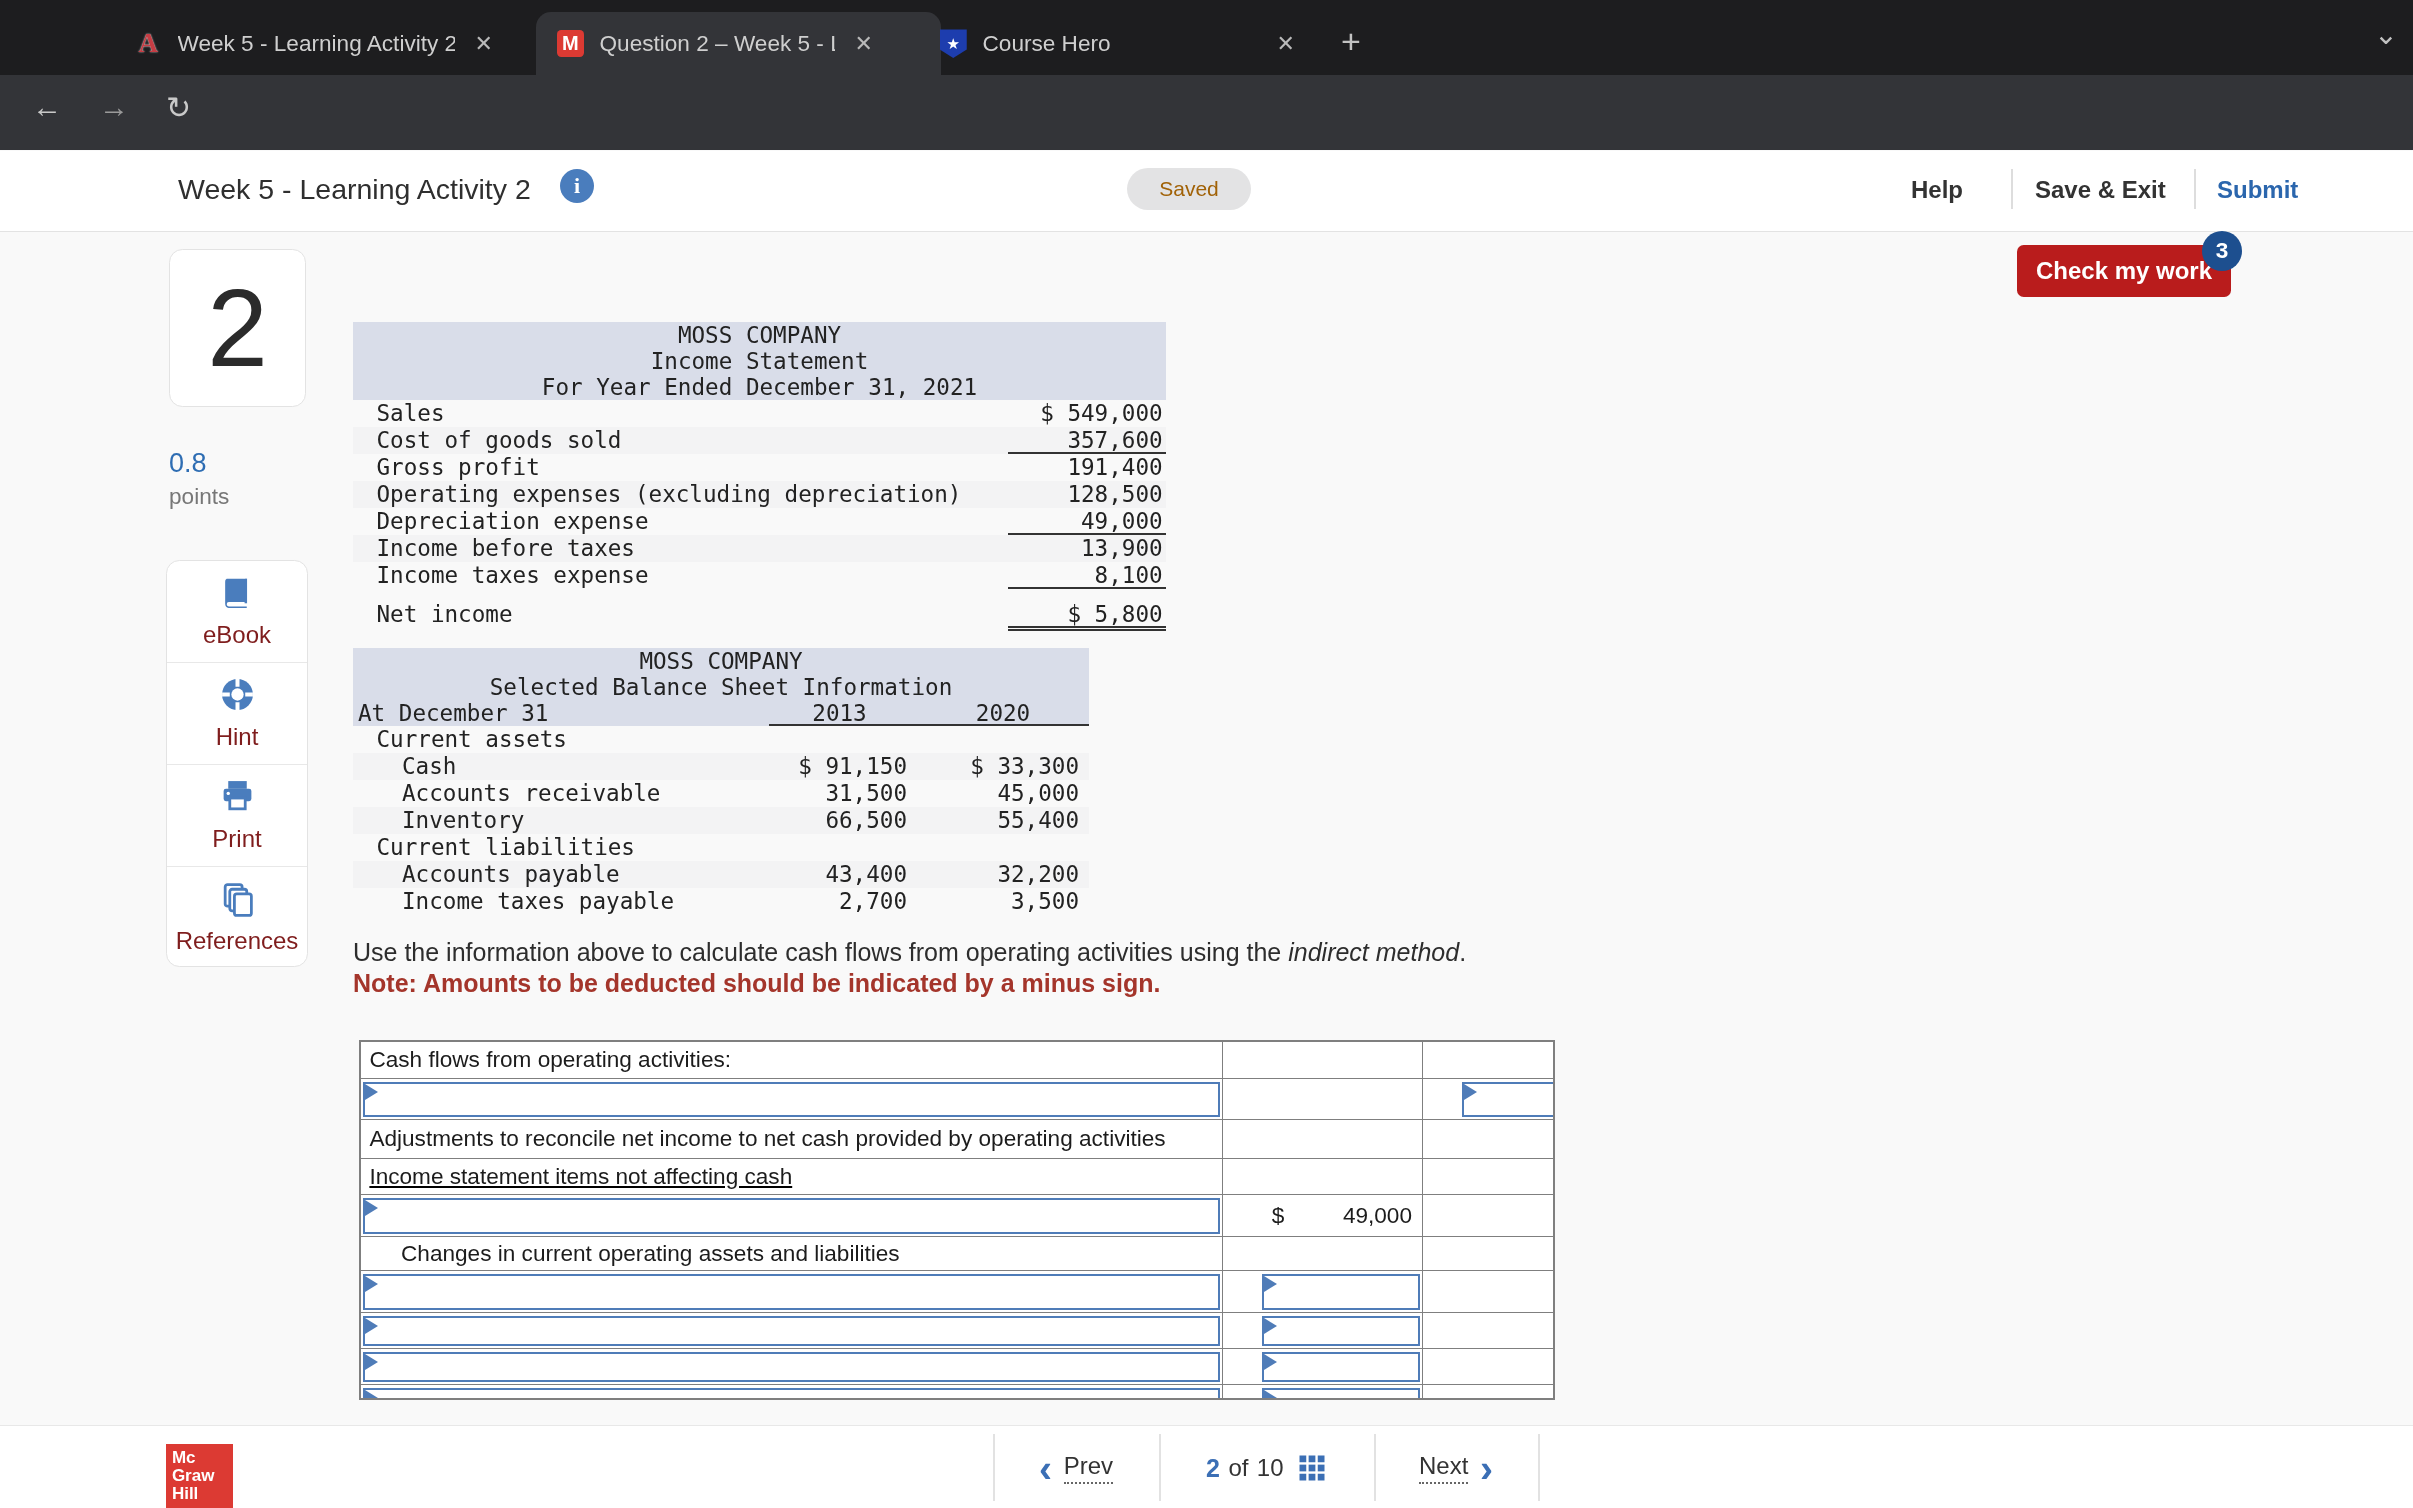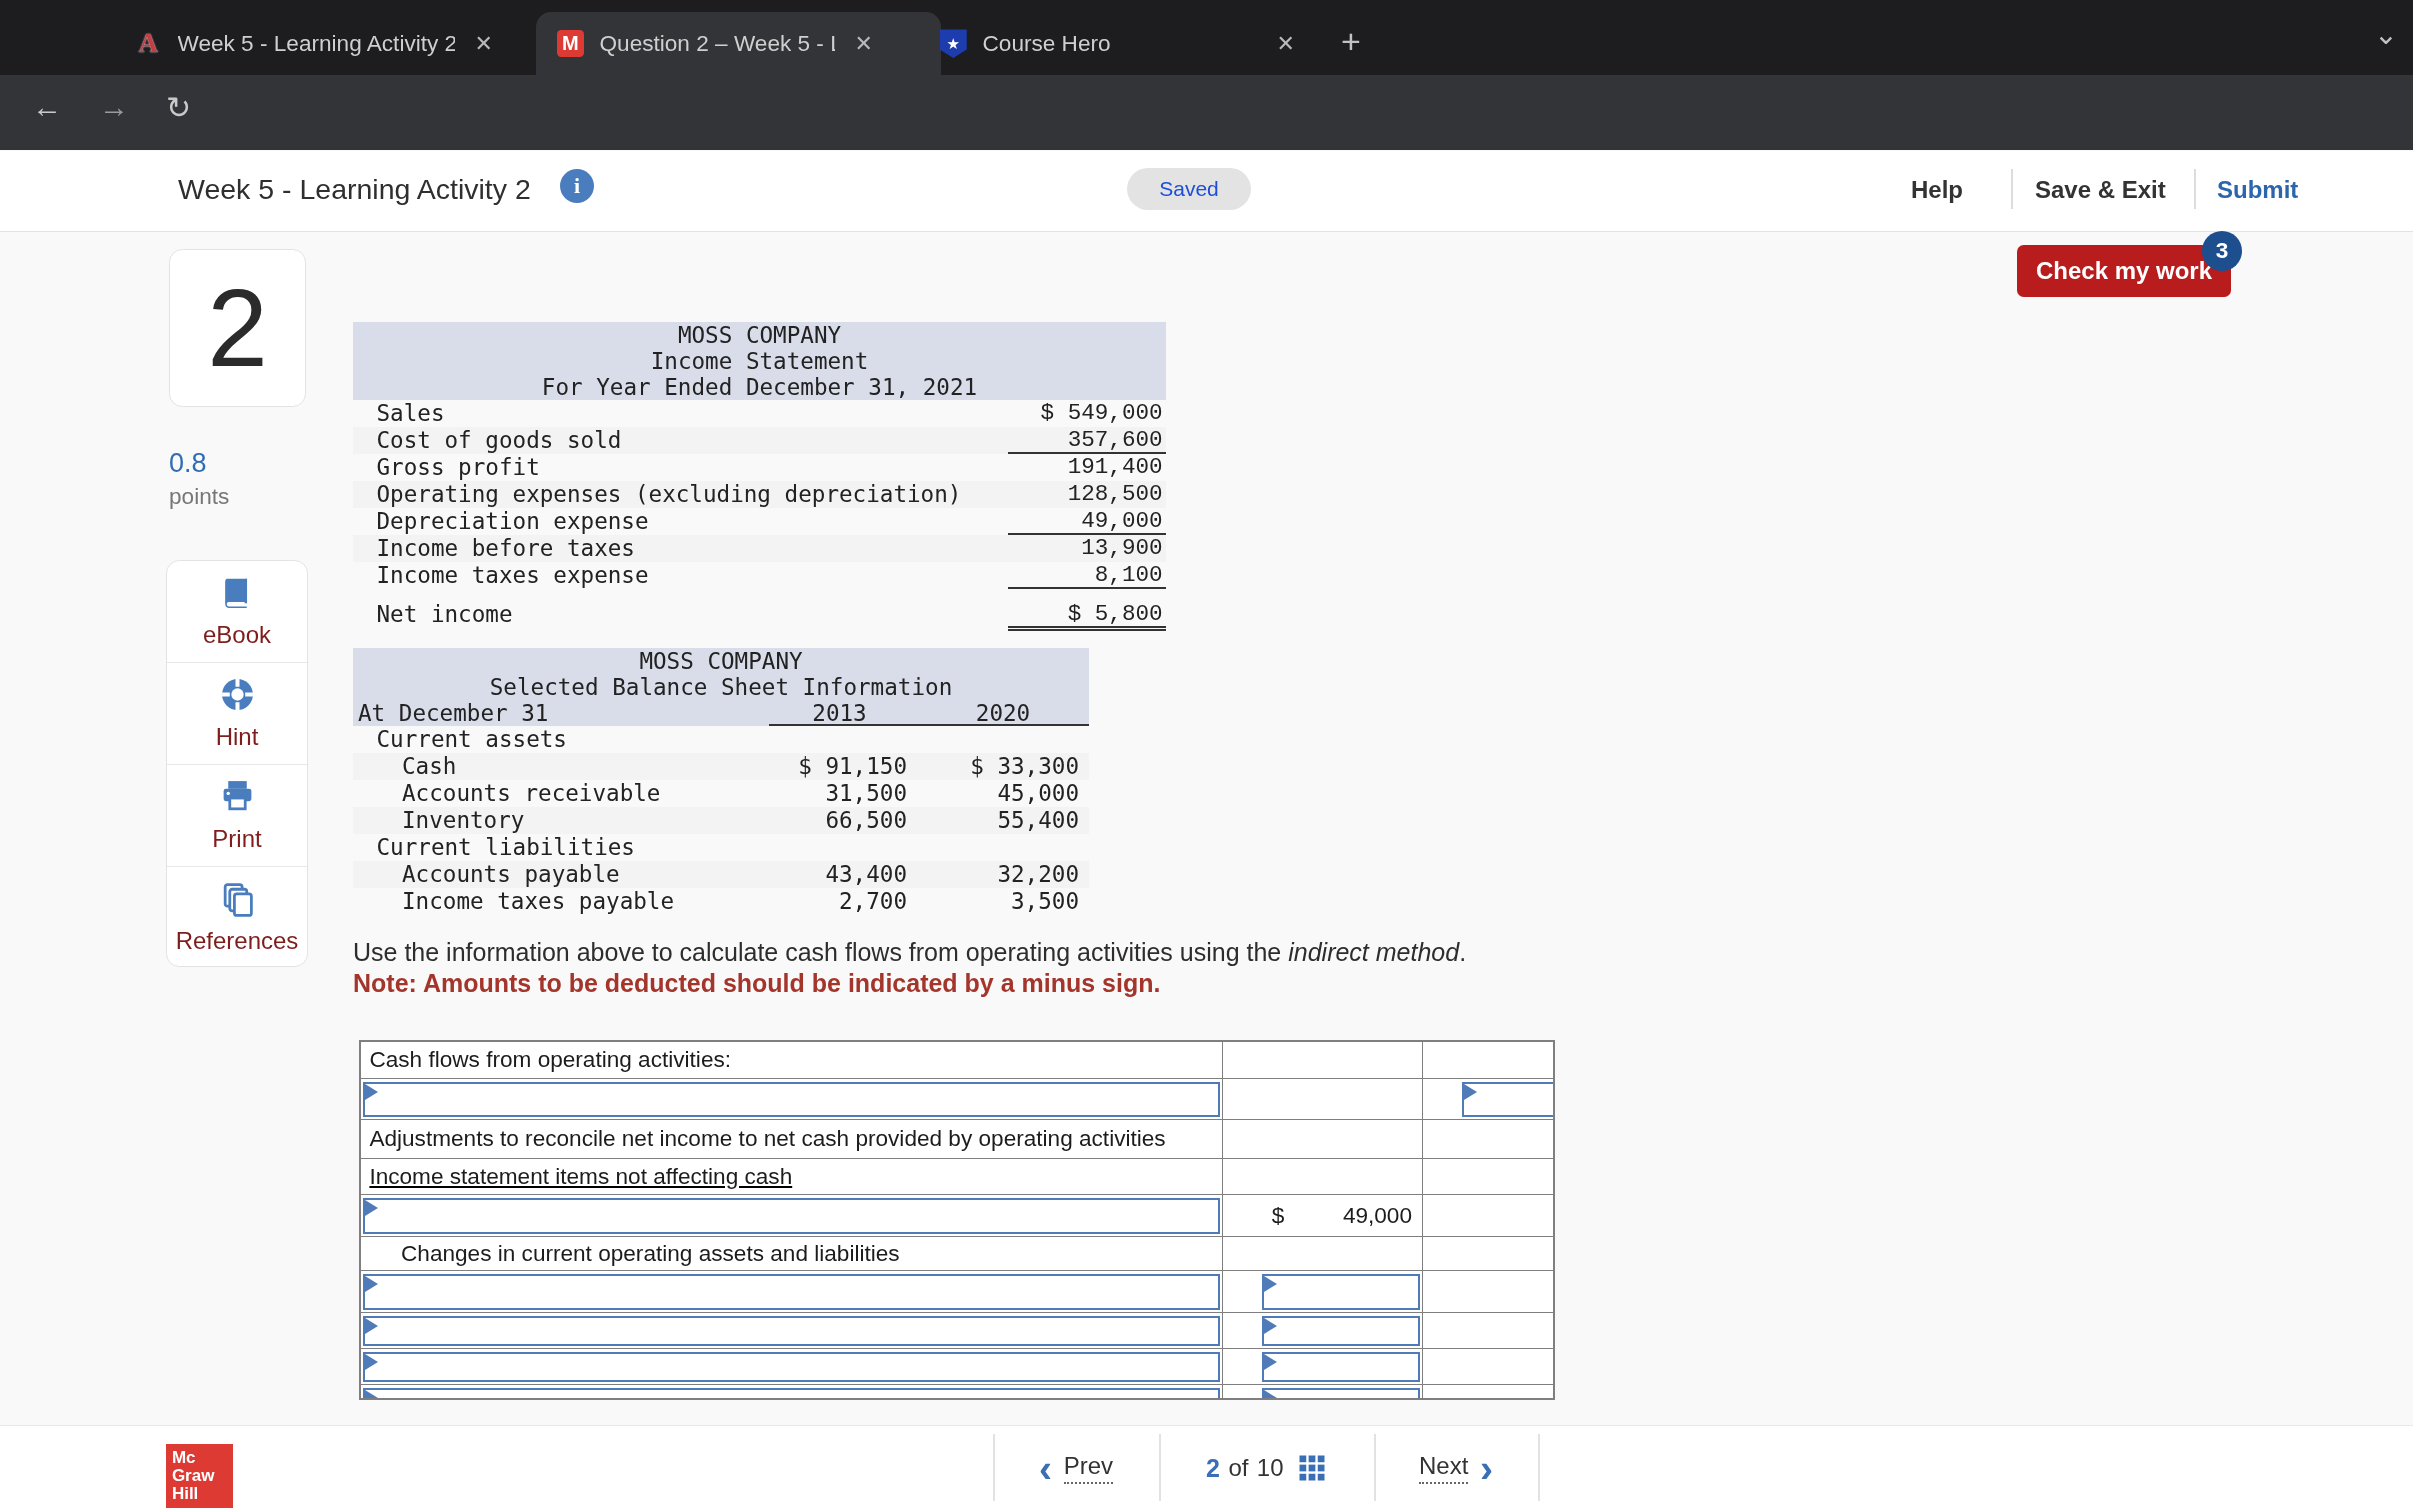--- a/index.html
+++ b/index.html
@@ -43,21 +43,21 @@
   #finishupd .dots{margin-left:13.4px;color:#dfe7f6;font-size:25px;}
 
   
   #appheader{position:absolute;left:0;top:151px;width:2413px;height:80px;background:#ffffff;
              border-bottom:1.7px solid #e3e3e3;}
   #pagetitle{position:absolute;left:178px;top:22px;font-size:28.5px;color:#2f2f2f;font-weight:500;}
   #infoic{position:absolute;left:560px;top:18.4px;width:34px;height:34px;border-radius:50%;
           background:#4a7dbd;color:#fff;font-family:"Liberation Serif",serif;font-weight:bold;
           font-size:22px;display:flex;align-items:center;justify-content:center;}
   #savedpill{position:absolute;left:1127px;top:17px;width:124px;height:42px;background:#e3e3e4;
-             border-radius:21px;color:#1d4ed8;font-size:21px;display:flex;align-items:center;justify-content:center;}
+             border-radius:21px;color:#a16207;font-size:21px;display:flex;align-items:center;justify-content:center;}
   .hlink{position:absolute;top:25px;font-size:24px;font-weight:bold;color:#333;}
   .hsep{position:absolute;top:18.4px;width:1.7px;height:40px;background:#ddd;}
   #submitlink{color:#2b66ad;}
 
   
   #qbox{position:absolute;left:169px;top:249px;width:135px;height:156px;background:#fff;
         border:1.7px solid #e3e3e3;border-radius:13.4px;display:flex;align-items:center;justify-content:center;
         font-size:109px;font-weight:500;color:#2b2b2b;}
   #pts-val{position:absolute;left:169px;top:448px;font-size:27px;color:#2e6db3;font-weight:500;}
   #pts-lbl{position:absolute;left:169px;top:484px;font-size:22.6px;color:#777;}
@@ -79,21 +79,21 @@
   
   .mono{font-family:"DejaVu Sans Mono",monospace;color:#222;}
   #istable{position:absolute;left:353px;top:322px;width:813px;font-size:22.6px;}
   #bstable{position:absolute;left:353px;top:648px;width:736px;font-size:22.6px;}
   .sthead{background:#d9dde9;text-align:center;}
   .sthead div{line-height:26px;height:26px;}
   .strow{display:flex;height:27px;line-height:27px;}
   .strow.alt{background:#f3f3f4;}
   .strow .lbl{flex:1;padding-left:23.5px;white-space:nowrap;}
   .strow .lbl.ind{padding-left:49px;}
-  #istable .val{width:155px;text-align:right;padding-right:3.4px;font-family:Liberation Mono, monospace;}
+  #istable .val{width:155px;text-align:right;padding-right:3.4px;}
   #istable .val.u1{border-bottom:2.5px solid #333;}
   #istable .val.u2{border-bottom:5.9px double #333;}
   .strow.ni{height:34px;line-height:34px;margin-top:8px;}
   .bshead-cols{display:flex;position:relative;}
   .bshead-cols .h-lbl{flex:1;text-align:left;padding-left:5px;}
   .bshead-cols .h-c{width:155px;text-align:center;}
   .bshead-cols .h-c2{width:172px;text-align:center;}
   #bs-underline{position:absolute;left:416px;right:0;bottom:0;border-bottom:2.5px solid #333;}
   #bstable .v1{width:155px;text-align:right;}
   #bstable .v2{width:172px;text-align:right;padding-right:10px;}

